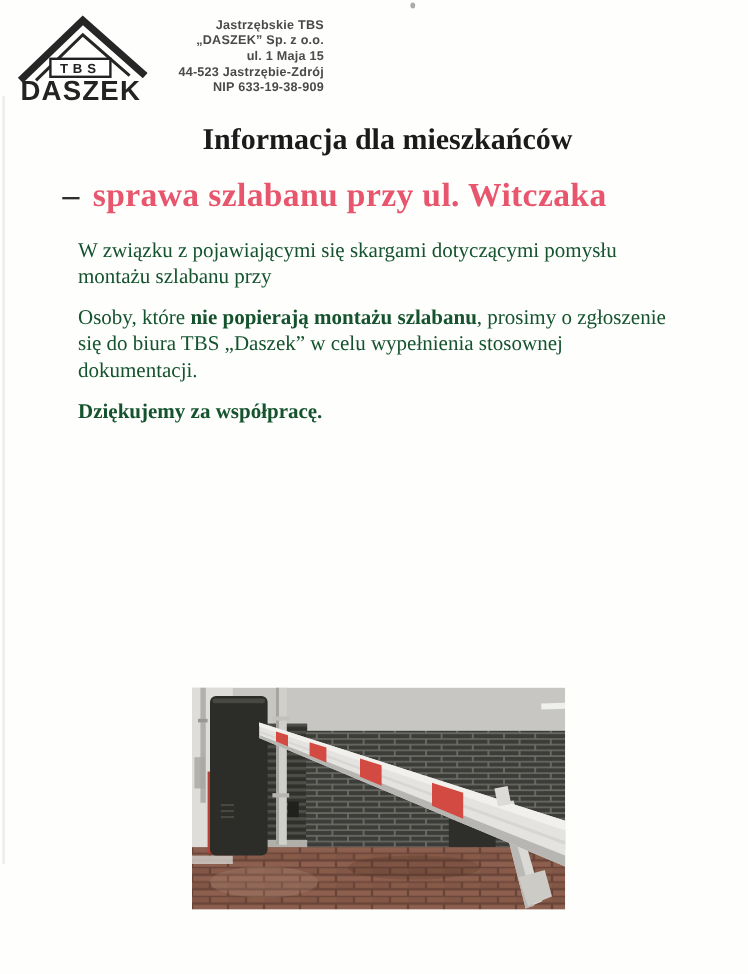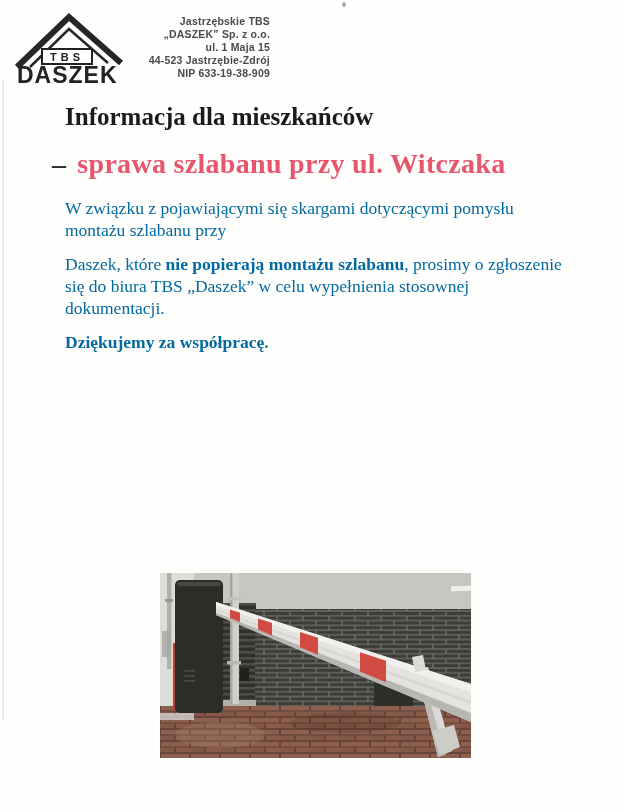--- a/index.html
+++ b/index.html
@@ -24,31 +24,31 @@
   .stamp-text{
     position:absolute;left:118px;top:15px;width:152px;text-align:right;
     font-family:"Liberation Sans","DejaVu Sans",sans-serif;font-weight:bold;
     font-size:10.5px;line-height:13px;color:var(--stamp-ink);letter-spacing:.2px;
     filter:blur(.2px);
   }
 
   
   .title{
     position:absolute;left:65px;top:103px;width:500px;margin:0;box-sizing:border-box;
-    padding-right:88px;text-align:left;font-size:25px;font-weight:bold;color:#1b1b1b;
+    padding-right:88px;text-align:right;font-size:25px;font-weight:bold;color:#1b1b1b;
   }
   .subtitle{
     position:absolute;left:52px;top:148px;margin:0;font-size:28px;font-weight:bold;
     letter-spacing:.3px;white-space:nowrap;
   }
   .subtitle .dash{color:#2e2e2e;margin-right:11px;}
   .subtitle .pink{color:var(--accent-pink);}
 
   
-  .body-text{position:absolute;left:65px;top:197px;width:504px;font-size:17.5px;line-height:22px;color:#0369a1;}
+  .body-text{position:absolute;left:65px;top:197px;width:504px;font-size:17.5px;line-height:22px;color:#14532d;}
   .para{margin:0 0 12px 0;white-space:pre-line;}
   .para b{font-weight:bold;}
 
   
   .photo{position:absolute;left:160px;top:573px;width:311px;height:185px;filter:saturate(.92) contrast(.97);}
 </style>
 </head>
 <body>
 
 <div class="scan-edge"></div>
@@ -73,21 +73,21 @@
     </div>
 </div>
 
 <h1 class="title">Informacja dla mieszkańców</h1>
 
 <h2 class="subtitle"><span class="dash">–</span><span class="pink">sprawa szlabanu przy ul. Witczaka</span></h2>
 
 <div class="body-text">
     <p class="para"><span>W związku z pojawiającymi się skargami dotyczącymi pomysłu
 montażu szlabanu przy</span></p>
-    <p class="para"><span>Daszek, które </span><b>nie popierają montażu szlabanu</b><span>, prosimy o zgłoszenie
+    <p class="para"><span>Osoby, które </span><b>nie popierają montażu szlabanu</b><span>, prosimy o zgłoszenie
 się do biura TBS „Daszek” w celu wypełnienia stosownej
 dokumentacji.</span></p>
     <p class="para"><b>Dziękujemy za współpracę.</b></p>
   </div>
 
 <svg class="photo" viewBox="0 0 311 185">
   <defs>
     <pattern id="bricks" width="26" height="9.5" patternUnits="userSpaceOnUse">
       <rect width="26" height="9.5" fill="#6e6e69"></rect>
       <rect x="0.7" y="0.7" width="24.6" height="3.5" fill="#3a3a36"></rect>

